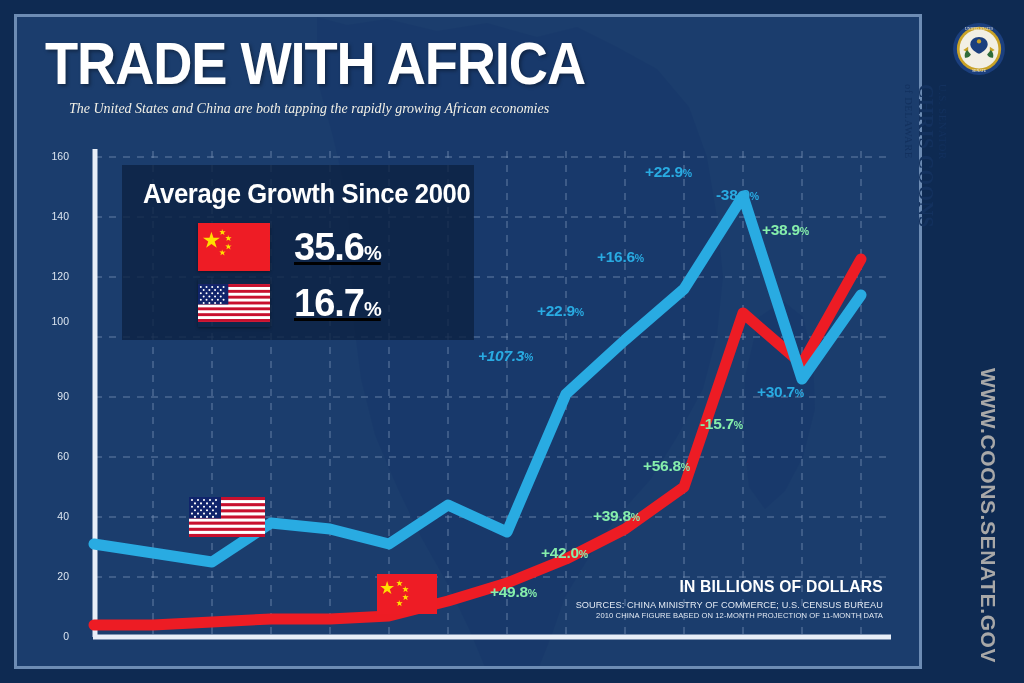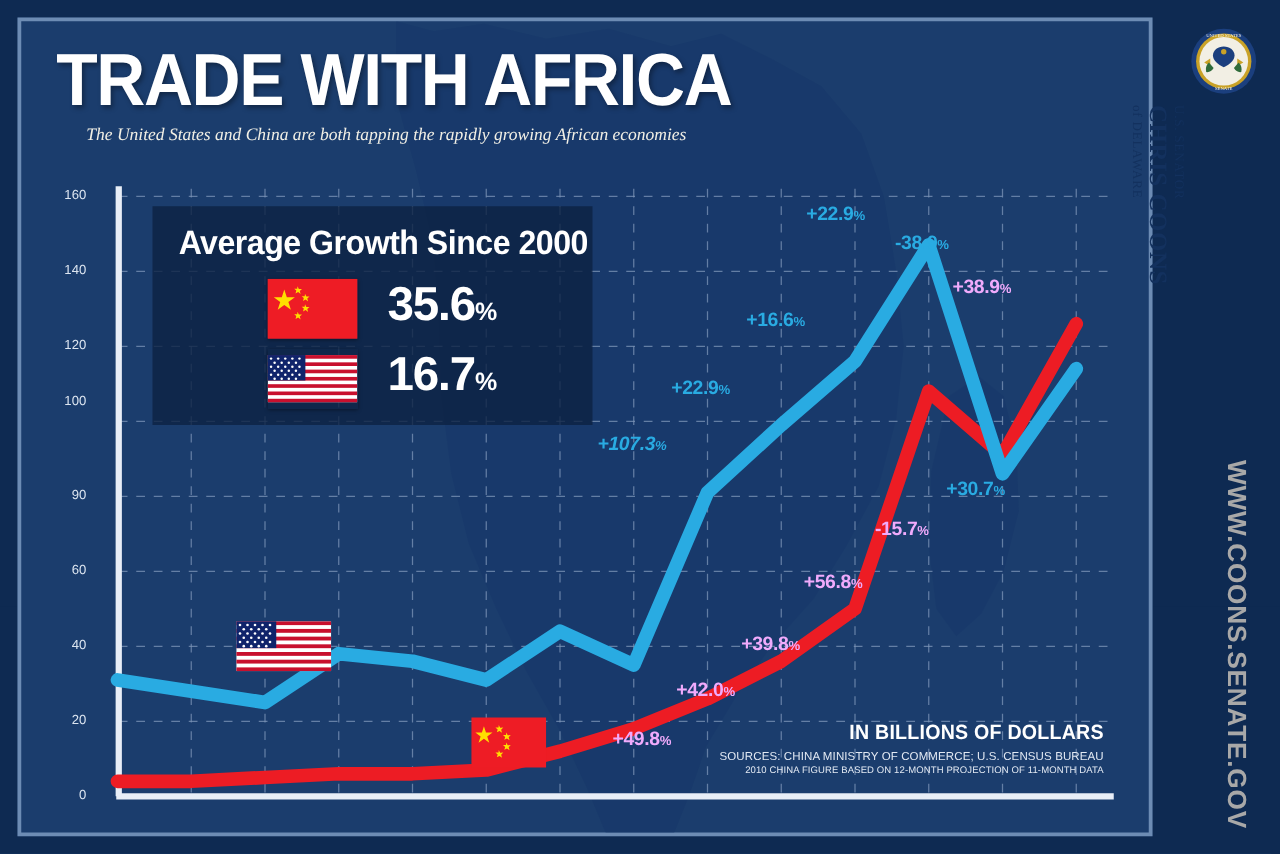--- a/index.html
+++ b/index.html
@@ -55,40 +55,40 @@
   .legend{
     position:absolute;left:105px;top:148px;width:352px;height:175px;
     background:rgba(13,34,66,.80);
   }
   .legend h2{
     margin:0;padding:14px 0 0 22px;
     color:#ffffff;font-size:27px;font-weight:bold;letter-spacing:-.4px;
     transform:scaleX(.95);transform-origin:left top;
     white-space:nowrap;
   }
-  .legend-row{position:absolute;display:flex;left:92px;}
+  .legend-row{position:absolute;display:flex;align-items:center;left:76px;text-decoration:underline;}
   .legend-row.cn{top:58px;}
   .legend-row.us{top:114px;}
   .legend-val{
     color:#ffffff;font-size:38px;font-weight:bold;margin-left:24px;
     letter-spacing:-1px;white-space:nowrap;
   }
   .legend-val .pct{font-size:20px;}
 
   
   .flag{display:block;box-shadow:0 1px 3px rgba(0,0,0,.4);}
 
   
   .ann{
     position:absolute;font-size:15.5px;font-weight:bold;white-space:nowrap;
     letter-spacing:-.3px;
   }
   .ann .pct{font-size:10.5px;}
   .ann.blue{color:#29abe2;}
-  .ann.red{color:#f0abfc;}
+  .ann.red{color:#86efac;}
 
   
   .caption{
     position:absolute;right:36px;top:560px;text-align:right;width:340px;
   }
   .caption .units{
     color:#ffffff;font-size:16.5px;font-weight:bold;letter-spacing:.2px;
     transform:scaleX(.95);transform-origin:right top;
   }
   .caption .src1{

